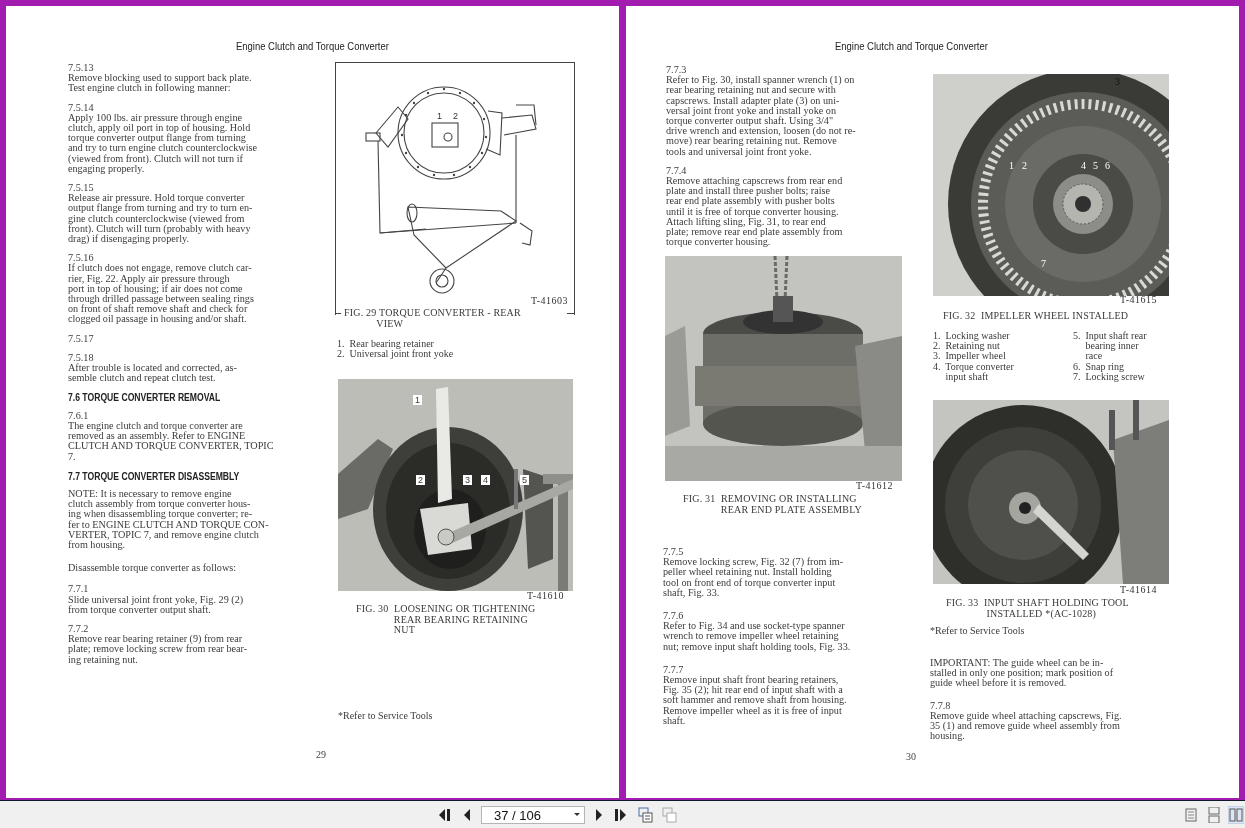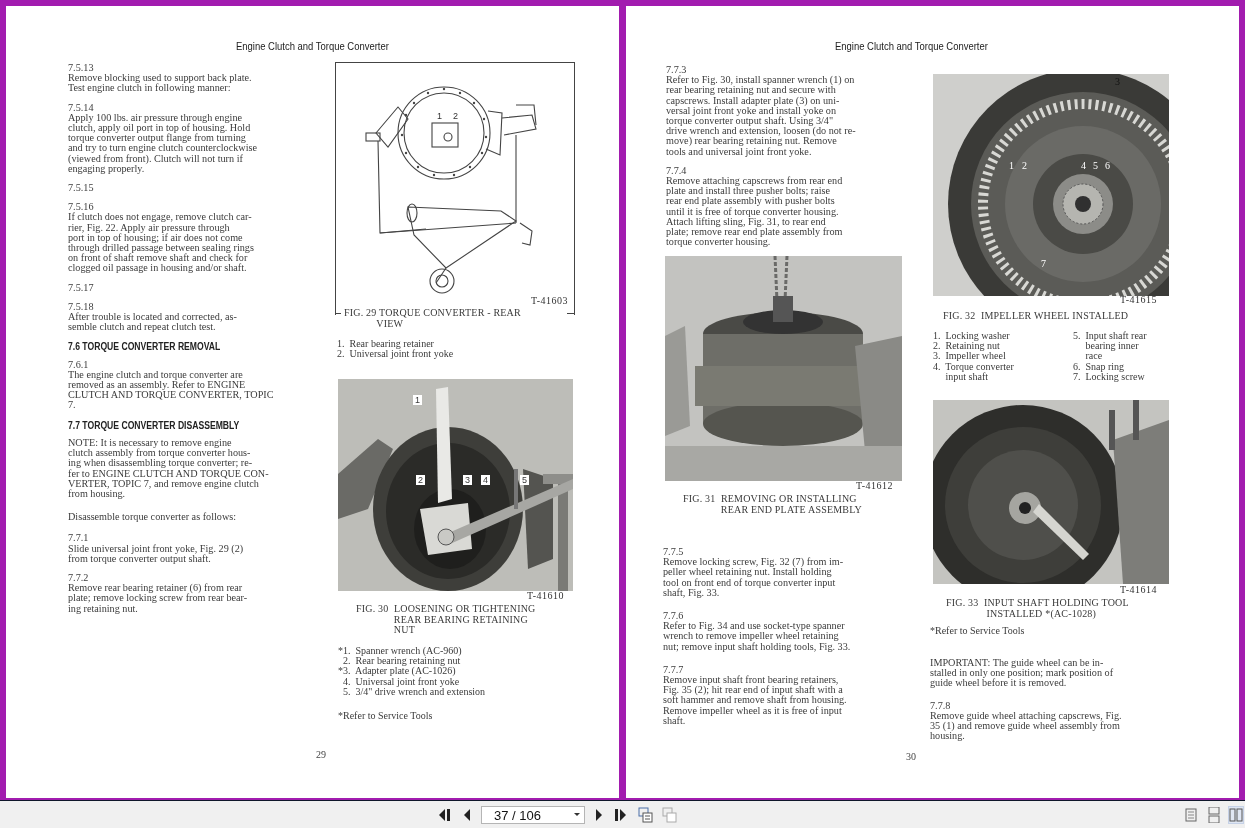--- a/index.html
+++ b/index.html
@@ -70,21 +70,25 @@
 
     <div class="col" style="left:62px; top:57px; width:250px;">
       <div class="block"><span class="num">7.5.13</span><span>Remove blocking used to support back plate.
 Test engine clutch in following manner:</span></div>
       <div class="block"><span class="num">7.5.14</span><span>Apply 100 lbs. air pressure through engine
 clutch, apply oil port in top of housing.  Hold
 torque converter output flange from turning
 and try to turn engine clutch counterclockwise
 (viewed from front).   Clutch will not turn if
 engaging properly.</span></div>
-      <div class="block"><span class="num">7.5.15</span></div>
+      <div class="block"><span class="num">7.5.15</span><span>Release air pressure.   Hold torque converter
+output flange from turning and try to turn en-
+gine clutch counterclockwise (viewed from
+front).   Clutch will turn (probably with heavy
+drag) if disengaging properly.</span></div>
       <div class="block"><span class="num">7.5.16</span><span>If clutch does not engage, remove clutch car-
 rier, Fig. 22.   Apply air pressure through
 port in top of housing; if air does not come
 through drilled passage between sealing rings
 on front of shaft remove shaft and check for
 clogged oil passage in housing and/or shaft.</span></div>
       <div class="block"><span class="num">7.5.17</span></div>
       <div class="block"><span class="num">7.5.18</span><span>After trouble is located and corrected, as-
 semble clutch and repeat clutch test.</span></div>
 
@@ -97,21 +101,21 @@
       <div class="section-title">7.7  TORQUE CONVERTER DISASSEMBLY</div>
       <div class="block" style="margin-bottom:13px;">NOTE:   It is necessary to remove engine
 clutch assembly from torque converter hous-
 ing when disassembling torque converter; re-
 fer to ENGINE CLUTCH AND TORQUE CON-
 VERTER, TOPIC 7, and remove engine clutch
 from housing.</div>
       <div class="block" style="margin-bottom:11px;">Disassemble torque converter as follows:</div>
       <div class="block"><span class="num">7.7.1</span><span>Slide universal joint front yoke, Fig. 29 (2)
 from torque converter output shaft.</span></div>
-      <div class="block"><span class="num">7.7.2</span><span>Remove rear bearing retainer (6) from rear
+      <div class="block"><span class="num">7.7.2</span><span>Remove rear bearing retainer (9) from rear
 plate; remove locking screw from rear bear-
 ing retaining nut.</span></div>
     </div>
 
     <div class="fig-box" style="left:329px; top:56px; width:238px; height:252px; border:1px solid #444; border-bottom:none;">
       <svg width="238" height="252" viewBox="0 0 238 252">
         <g fill="none" stroke="#444" stroke-width="1.1">
           <circle cx="108" cy="70" r="46"></circle>
           <circle cx="108" cy="70" r="40"></circle>
           <rect x="96" y="60" width="26" height="24"></rect>
@@ -179,25 +183,20 @@
       <div style="position:absolute; left:75px; top:16px; background:#fff; font-size:9px; padding:0 2px; font-family:'Liberation Sans',sans-serif;">1</div>
       <div style="position:absolute; left:78px; top:96px; background:#fff; font-size:9px; padding:0 2px; font-family:'Liberation Sans',sans-serif;">2</div>
       <div style="position:absolute; left:125px; top:96px; background:#fff; font-size:9px; padding:0 2px; font-family:'Liberation Sans',sans-serif;">3</div>
       <div style="position:absolute; left:143px; top:96px; background:#fff; font-size:9px; padding:0 2px; font-family:'Liberation Sans',sans-serif;">4</div>
       <div style="position:absolute; left:182px; top:96px; background:#fff; font-size:9px; padding:0 2px; font-family:'Liberation Sans',sans-serif;">5</div>
     </div>
     <div class="tnum" style="left:521px; top:584px;">T-41610</div>
     <div class="caption" style="left:350px; top:598px;">FIG. 30  LOOSENING OR TIGHTENING
               REAR BEARING RETAINING
               NUT</div>
-    <div class="legend" style="left:332px; top:640px;">*1.  Spanner wrench (AC-960)
-  2.  Rear bearing retaining nut
-*3.  Adapter plate (AC-1026)
-  4.  Universal joint front yoke
-  5.  3/4" drive wrench and extension</div>
     <div class="legend" style="left:332px; top:705px;">*Refer to Service Tools</div>
 
     <div class="page-number" style="left:310px; top:743px;">29</div>
   </div>
 
   <div class="page" id="page-right">
     <div class="running-head" style="left:209px;">Engine Clutch and Torque Converter</div>
 
     <div class="col" style="left:40px; top:59px; width:250px;">
       <div class="block"><span class="num">7.7.3</span><span>Refer to Fig. 30, install spanner wrench (1) on

